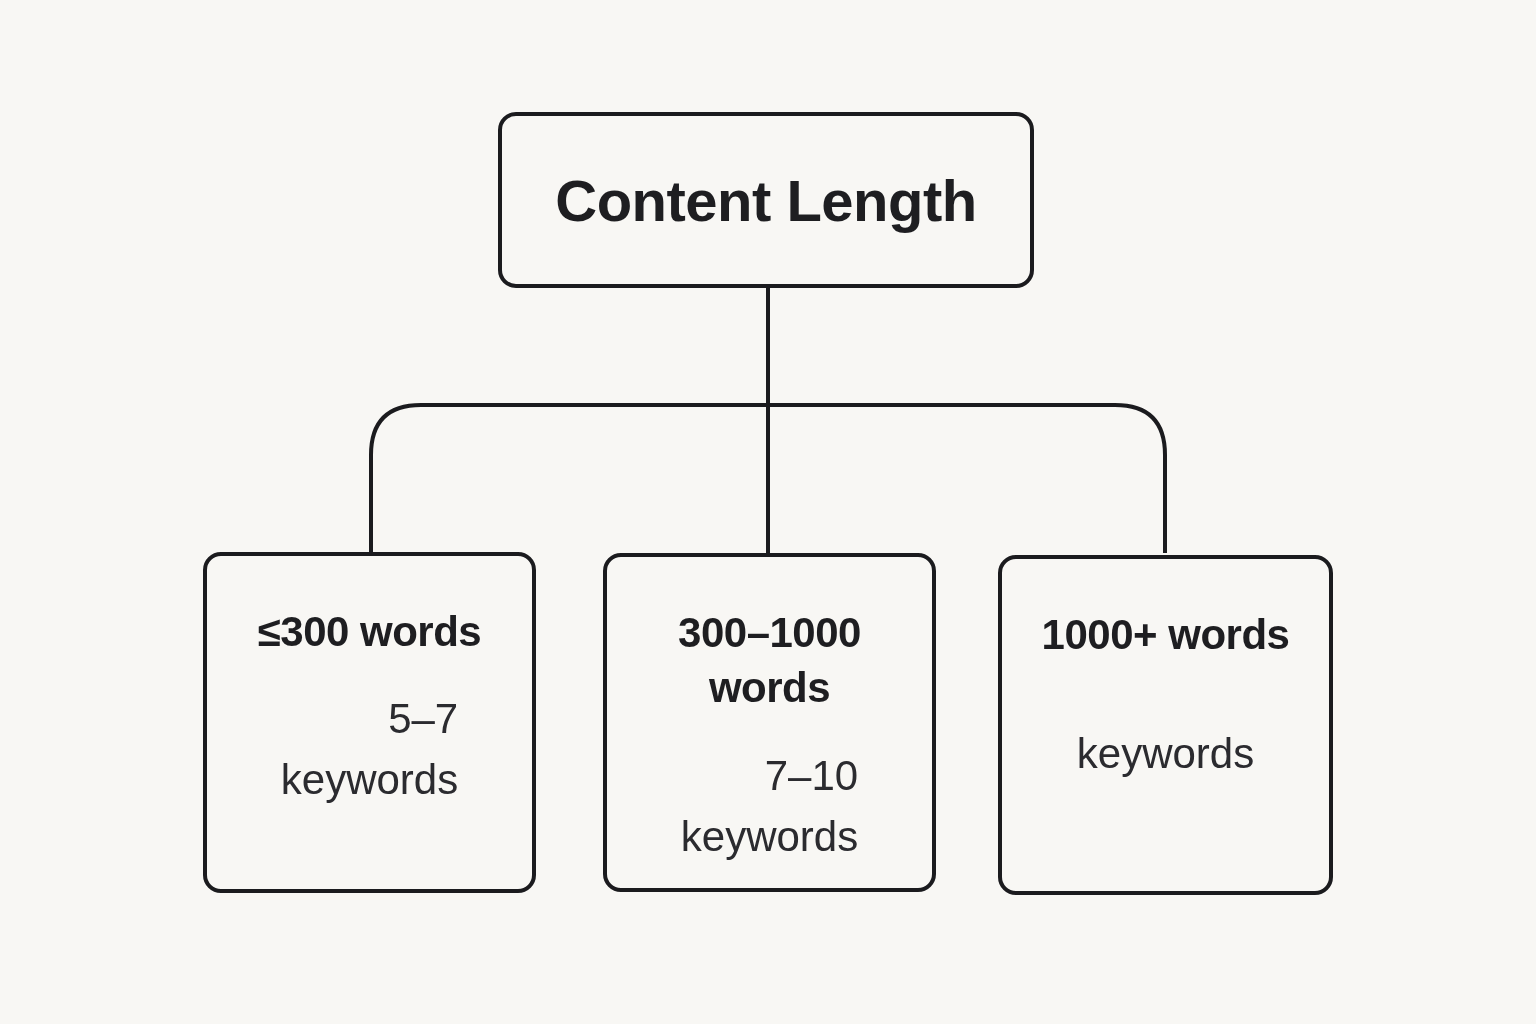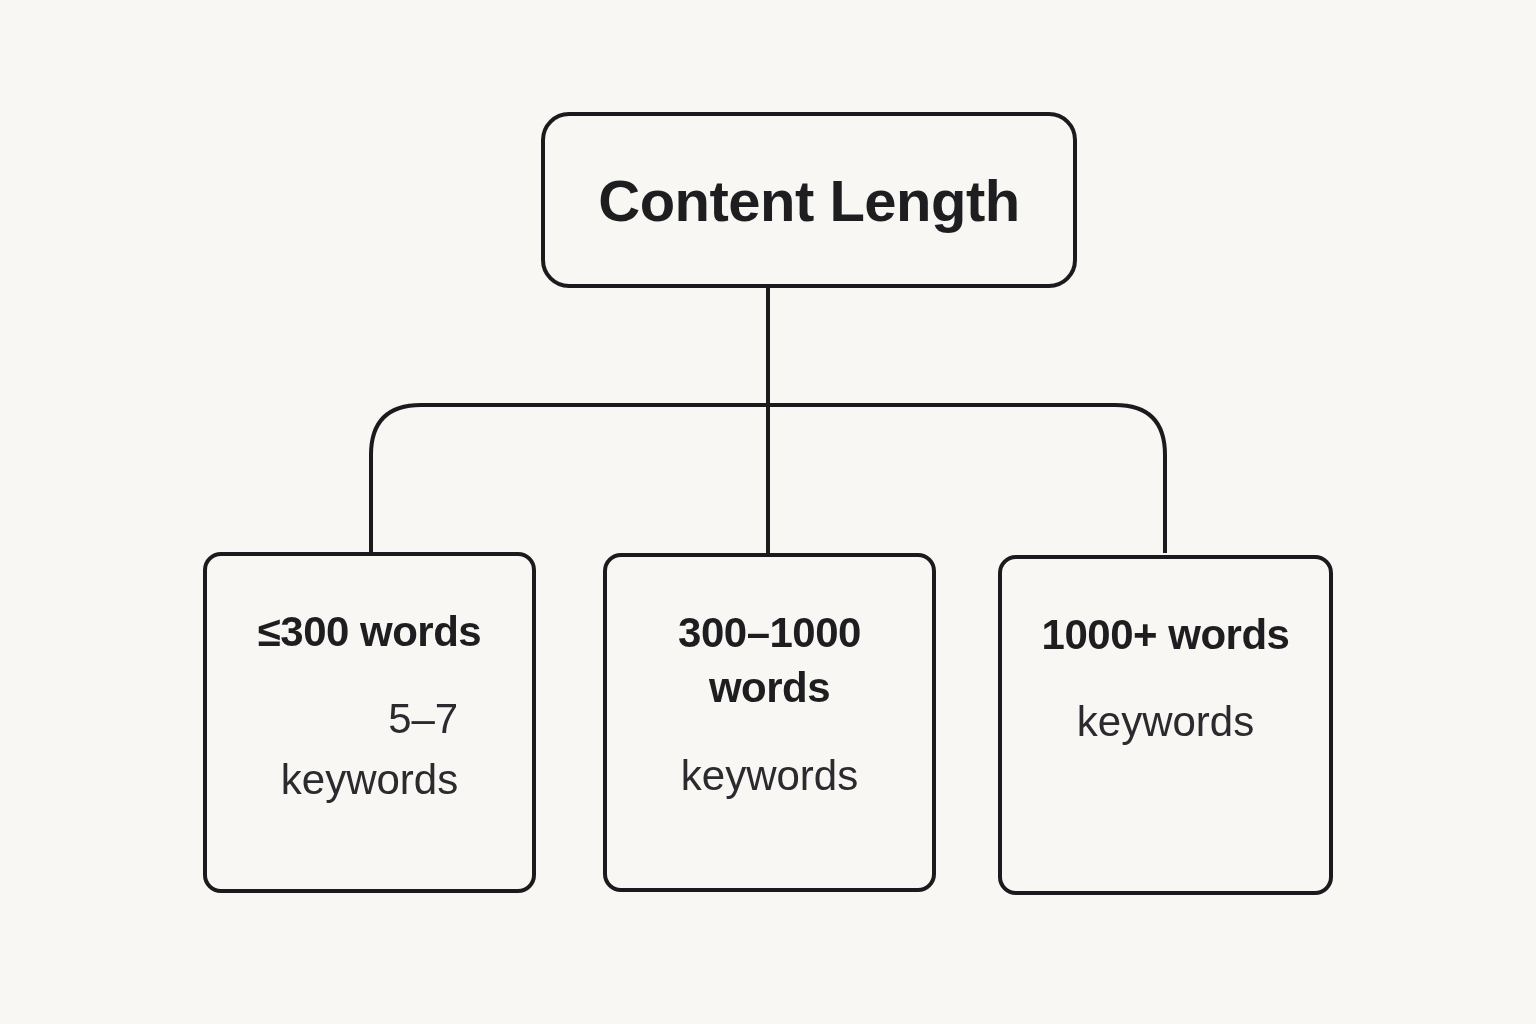--- a/index.html
+++ b/index.html
@@ -36,38 +36,37 @@
     border: 4px solid var(--line);
     display: flex;
     flex-direction: column;
     align-items: center;
     text-align: center;
     color: var(--text);
   }
   .node-root {
     left: 498px; top: 112px;
     width: 536px; height: 176px;
-    border-radius: 28px;
+    border-radius: 18px;
     justify-content: center;
-    margin-left: 43px;
   }
   .node-root .root-label {
     font-size: 58px;
     font-weight: 700;
     letter-spacing: -0.5px;
     color: var(--text);
   }
   .node-child {
     width: 333px; height: 341px;
     border-radius: 18px;
     padding: 48px 22px 0 22px;
   }
   .node-child-1 { left: 203px; top: 552px; }
   .node-child-2 { left: 603px; top: 553px; width: 333px; height: 339px; }
-  .node-child-3 { left: 998px; top: 555px; width: 335px; height: 340px; }
+  .node-child-3 { left: 998px; top: 555px; width: 335px; height: 340px; gap: 32px; }
   .child-title {
     font-size: 42px;
     font-weight: 700;
     line-height: 1.32;
     letter-spacing: -0.5px;
     color: var(--text);
   }
   .child-sub {
     margin-top: 30px;
     font-size: 42px;
@@ -96,20 +95,21 @@
     <div class="child-title">≤300 words</div>
     <div class="child-sub">
       <span>5–7</span>
       <span>keywords</span>
     </div>
   </div>
 
   <div class="node node-child node-child-2">
     <div class="child-title">300–1000 words</div>
     <div class="child-sub">
+      <span>7–10</span>
       <span>keywords</span>
     </div>
   </div>
 
   <div class="node node-child node-child-3">
     <div class="child-title">1000+ words</div>
     <div class="child-sub">
       <span>keywords</span>
     </div>
   </div>

